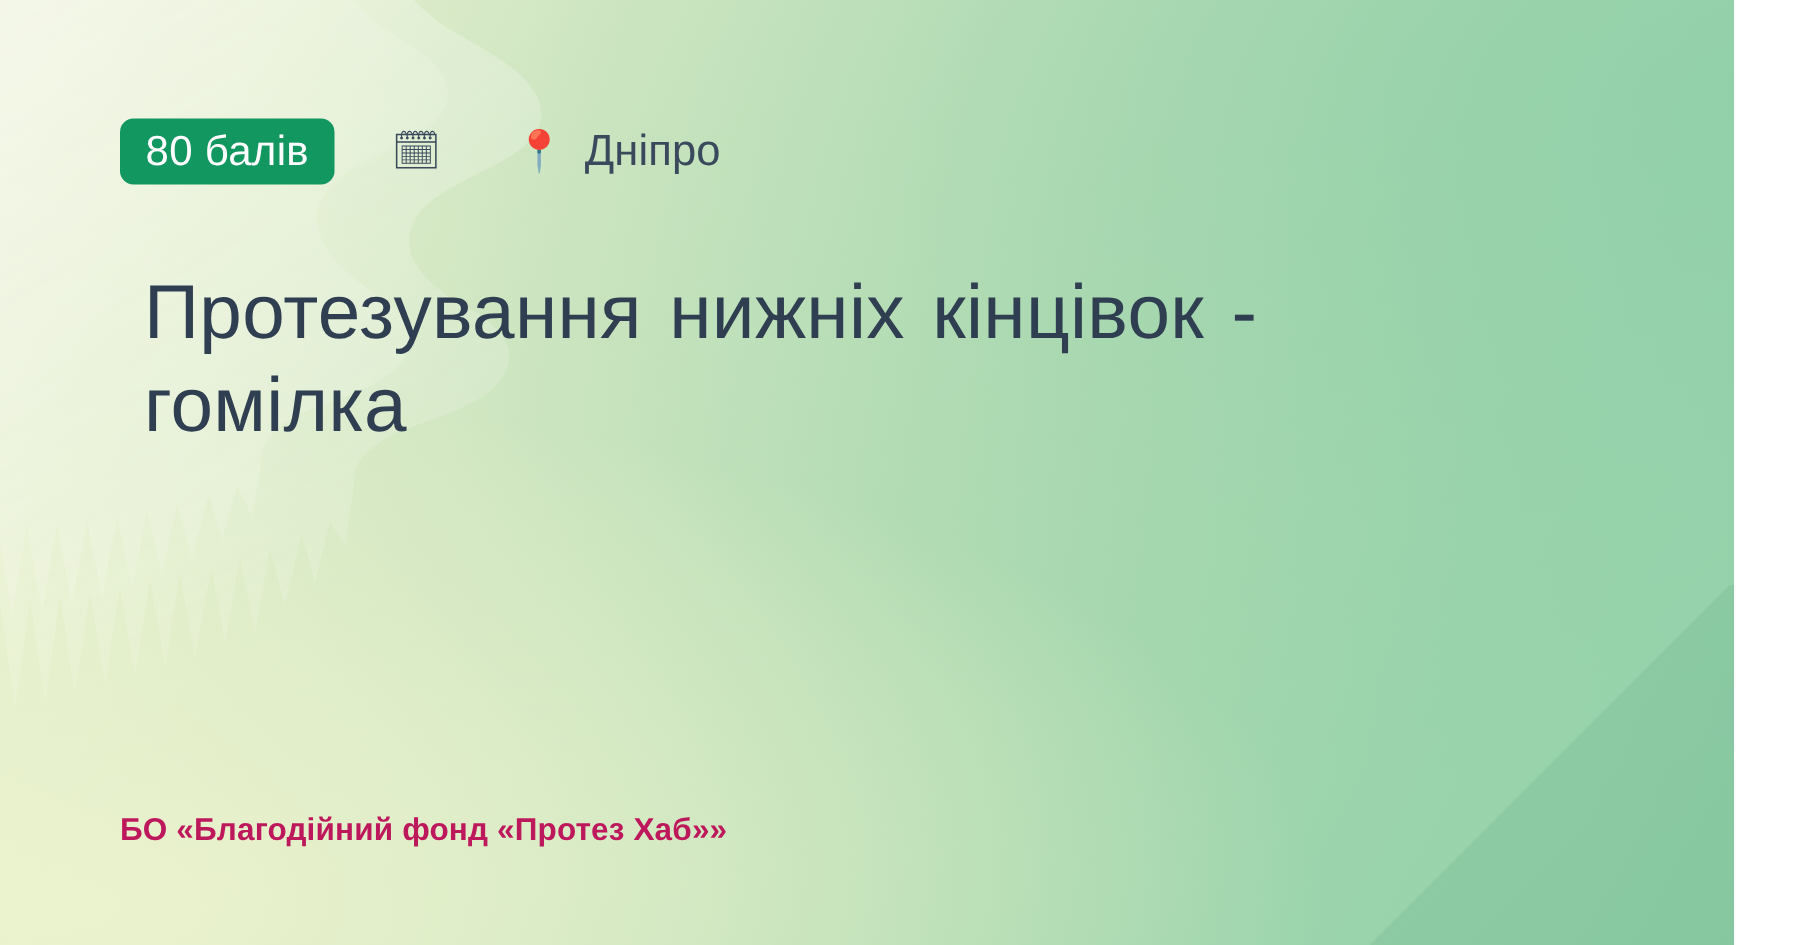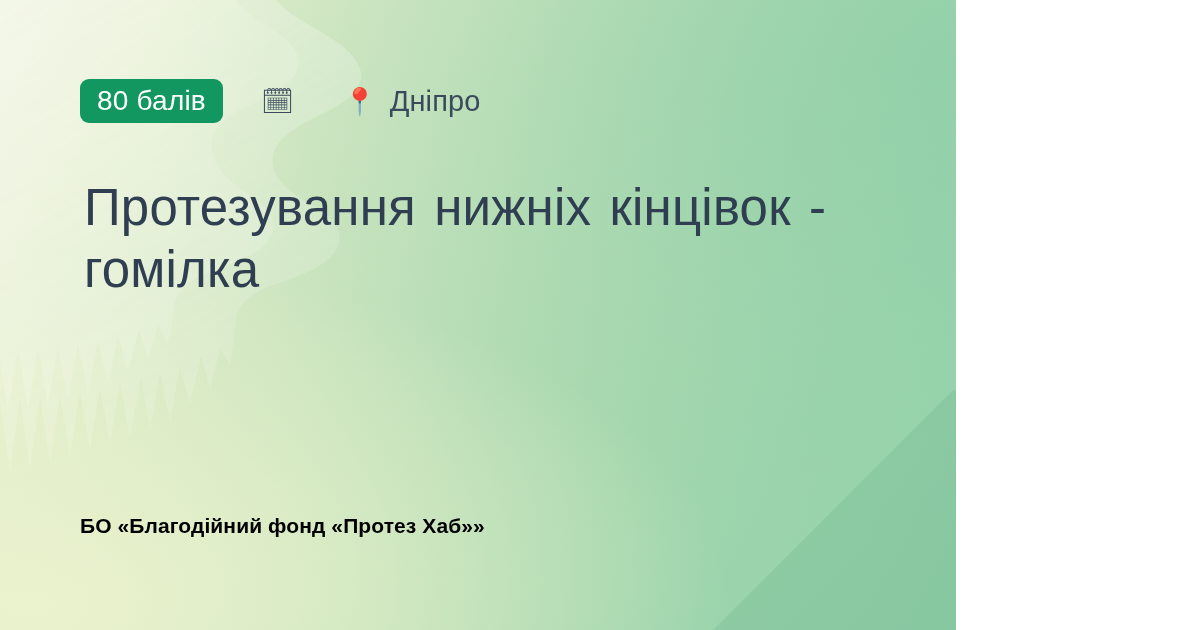--- a/index.html
+++ b/index.html
@@ -3,21 +3,21 @@
 <meta charset="utf-8">
 <style>
   html, body {
     margin: 0;
     padding: 0;
     background: #ffffff;
   }
 
   .card {
     position: relative;
-    width: 956px;
+    width: 1156px;
     height: 630px;
     overflow: hidden;
     font-family: "Liberation Sans", "DejaVu Sans", sans-serif;
     background: #9ed6ae;
   }
 
   
   .bg-base {
     position: absolute;
     inset: 0;
@@ -106,39 +106,39 @@
   .meta-icon {
     display: inline-block;
     margin-right: 11px;
     line-height: 1;
     font-size: 26px;
     font-family: "DejaVu Sans", sans-serif;
   }
   .meta-icon.pin { font-size: 27px; margin-right: 13px; }
 
   .title {
-    margin: 4px;
+    margin: 16px;
     margin-top: 53px;
     max-width: 930px;
     color: #2f3e50;
     font-size: 51px;
     font-weight: 400;
     line-height: 1.22;
     letter-spacing: 0.2px;
     word-spacing: 4px;
   }
 
   .spacer { flex: 1 1 auto; }
 
   .footer {
-    color: #000000;
+    color: #be185d;
     font-size: 21px;
     font-weight: 700;
     letter-spacing: 0.1px;
-    margin-bottom: 46px;
+    margin-bottom: 18px;
   }
 </style>
 </head>
 <body>
 
 <div class="card">
 
   <div class="bg-base"></div>
   <div class="bg-wash"></div>
   <div class="bg-corner"></div>

